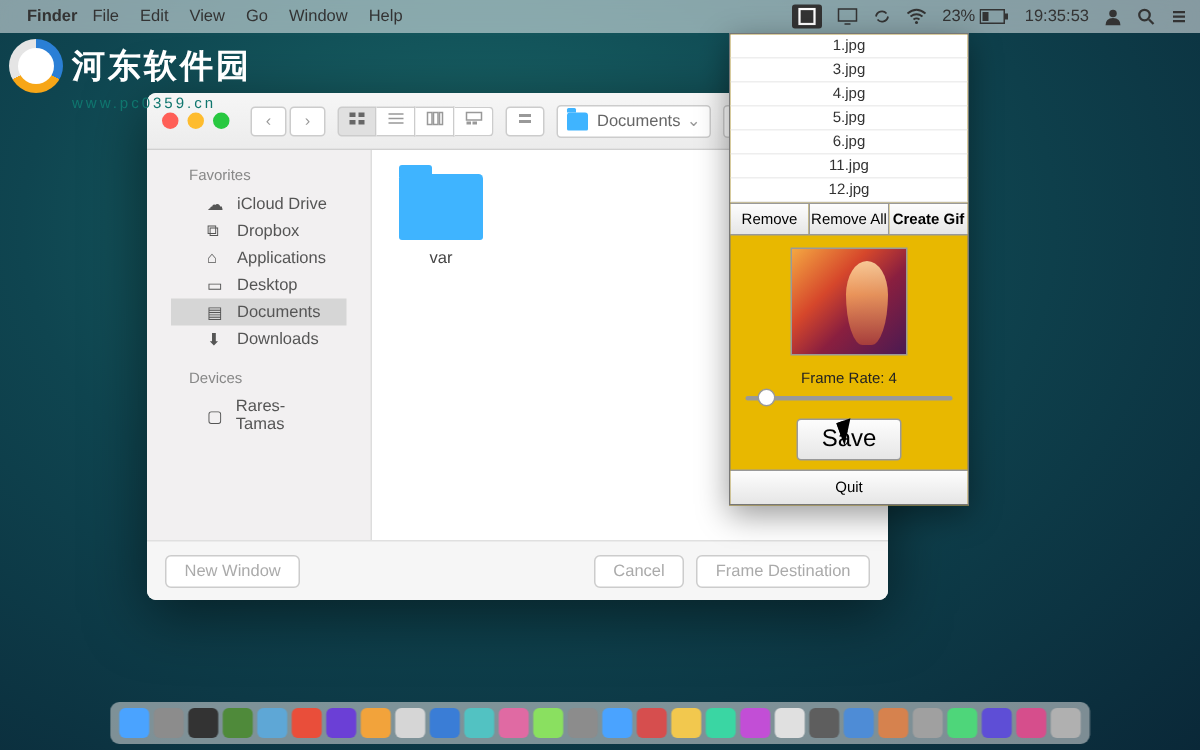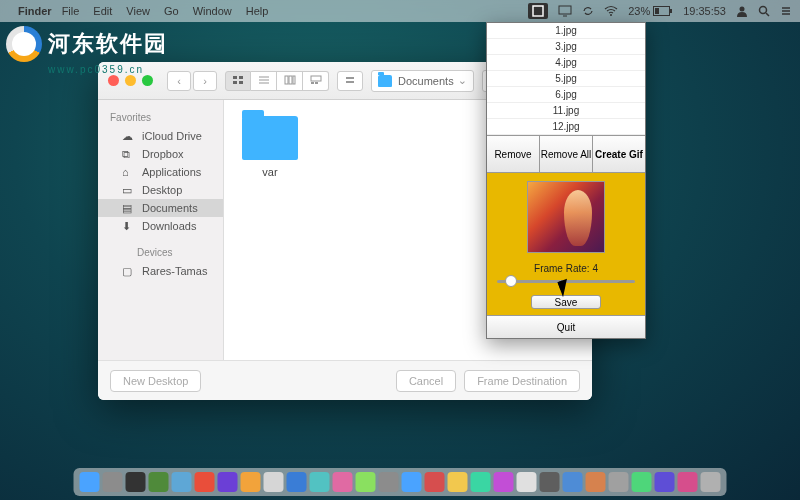--- a/index.html
+++ b/index.html
@@ -38,51 +38,51 @@
 .viewseg button:first-child{border-left:1px solid #ccc;border-radius:3px 0 0 3px;}
 .viewseg button:last-child{border-radius:0 3px 3px 0;}
 .viewseg button.on{background:#e0e0e0;}
 .grp{width:26px;height:20px;border:1px solid #ccc;background:#fff;border-radius:3px;}
 .path{flex:1;display:flex;align-items:center;height:22px;border:1px solid #ccc;border-radius:3px;background:#fff;padding:0 6px;color:#666;}
 .path .fico{width:14px;height:12px;background:#3fb4ff;border-radius:2px 2px 1px 1px;margin-right:6px;position:relative;}
 .path .fico::before{content:"";position:absolute;top:-3px;left:0;width:6px;height:3px;background:#3fb4ff;border-radius:1px 1px 0 0;}
 .fsearch{width:100px;height:22px;border:1px solid #ccc;border-radius:3px;background:#fff;}
 
 .fbody{flex:1;display:flex;}
-.sidebar{width:126px;background:#f2f0f1;border-right:1px solid #ddd;padding:8px 0;}
+.sidebar{width:150px;background:#f2f0f1;border-right:1px solid #ddd;padding:8px 16px;}
 .shead{color:#888;font-size:10px;padding:4px 12px;text-transform:none;}
 .sitem{padding:3px 12px 3px 24px;color:#555;position:relative;display:flex;align-items:center;}
 .sitem.sel{background:#d6d6d6;}
 .sitem .sico{width:14px;height:12px;margin-right:6px;display:inline-block;}
 .content{flex:1;padding:16px;}
 .folder{width:60px;text-align:center;}
 .folder .ficon{width:56px;height:44px;background:#3fb4ff;border-radius:3px 3px 2px 2px;margin:0 auto 6px;position:relative;}
 .folder .ficon::before{content:"";position:absolute;top:-6px;left:0;width:22px;height:8px;background:#3fb4ff;border-radius:2px 2px 0 0;}
 .folder .fname{color:#444;font-size:11px;}
 
 .fbottom{height:40px;border-top:1px solid #e0e0e0;background:#f6f6f6;display:flex;align-items:center;padding:0 12px;gap:8px;}
 .fbottom .spacer{flex:1;}
 .fbottom button{height:22px;padding:0 12px;border:1px solid #ccc;background:#fff;border-radius:4px;color:#aaa;}
 
 
 .gifpanel{position:absolute;left:486px;top:22px;width:160px;background:#e8b800;border:1px solid #777;z-index:10;box-shadow:0 6px 20px rgba(0,0,0,0.4);}
 .flist{background:#fff;max-height:120px;overflow:hidden;}
 .flist .fitem{text-align:center;padding:2px 0;border-bottom:1px solid #eee;font-size:10px;color:#333;}
 .brow{display:flex;border-top:1px solid #999;border-bottom:1px solid #999;}
-.brow button{flex:1;height:36px;background:linear-gradient(#fdfdfd,#e6e6e6);border:none;border-right:1px solid #999;font-size:10px;}
+.brow button{flex:1;height:20px;background:linear-gradient(#fdfdfd,#e6e6e6);border:none;border-right:1px solid #999;font-size:10px;}
 .brow button:last-child{border-right:none;font-weight:bold;}
 .preview{padding:8px;display:flex;justify-content:center;}
 .preview .pimg{width:78px;height:72px;background:linear-gradient(135deg,#f4a742 0%,#d6472b 35%,#8a1f3f 60%,#4a1a52 100%);border:1px solid #999;position:relative;overflow:hidden;}
 .preview .pimg::after{content:"";position:absolute;right:12px;top:8px;width:28px;height:56px;background:linear-gradient(180deg,#ffe0a8 0%,#f4a560 40%,#b0433a 100%);border-radius:50% 50% 40% 40%/40% 40% 60% 60%;opacity:0.85;}
 .frame{text-align:center;padding:2px 0 6px;font-size:10px;color:#222;}
 .slider{padding:0 10px 6px;}
 .slider .track{height:3px;background:#999;border-radius:2px;position:relative;}
 .slider .thumb{position:absolute;left:8px;top:-5px;width:12px;height:12px;background:#fff;border:1px solid #999;border-radius:50%;}
 .savebar{display:flex;justify-content:center;padding:6px 0;}
-.savebar button{height:14px;width:70px;background:linear-gradient(#fdfdfd,#e6e6e6);border:1px solid #999;border-radius:3px;font-size:10px;position:relative;}
+.savebar button{height:28px;width:70px;background:linear-gradient(#fdfdfd,#e6e6e6);border:1px solid #999;border-radius:3px;font-size:16px;position:relative;}
 .cursor{position:absolute;left:560px;top:280px;width:0;height:0;border-left:5px solid #000;border-right:5px solid transparent;border-bottom:8px solid transparent;border-top:8px solid #000;transform:rotate(-20deg);z-index:11;}
 .brow2{display:flex;border-top:1px solid #999;}
 .brow2 button{flex:1;height:22px;background:linear-gradient(#fdfdfd,#e6e6e6);border:none;border-right:1px solid #999;font-size:10px;}
 .brow2 button:last-child{border-right:none;}
 
 
 .dock{position:absolute;left:50%;bottom:4px;transform:translateX(-50%);height:28px;background:rgba(220,220,220,0.55);border-radius:6px;padding:3px 6px;display:flex;gap:3px;align-items:center;}
 .dock .dicon{width:20px;height:20px;border-radius:4px;}
 </style>
 </head>
@@ -221,36 +221,36 @@
           <span>Desktop</span>
         </div>
       <div class="sitem sel">
           <span class="sico">▤</span>
           <span>Documents</span>
         </div>
       <div class="sitem">
           <span class="sico">⬇</span>
           <span>Downloads</span>
         </div>
-      <div class="shead" style="margin-top:8px;margin-left:27px;">Devices</div>
+      <div class="shead" style="margin-top:8px;">Devices</div>
       <div class="sitem">
           <span class="sico">▢</span>
           <span>Rares-Tamas</span>
         </div>
     </div>
     <div class="content">
       <div class="folder">
         <div class="ficon"></div>
         <div class="fname">var</div>
       </div>
     </div>
   </div>
 
   <div class="fbottom">
-    <button>New Desktop</button>
+    <button>New Window</button>
     <span class="spacer"></span>
     <button>Cancel</button>
     <button>Frame Destination</button>
   </div>
 </div>
 
 <div class="gifpanel">
   <div class="flist">
     <div class="fitem">1.jpg</div>
     <div class="fitem">3.jpg</div>

